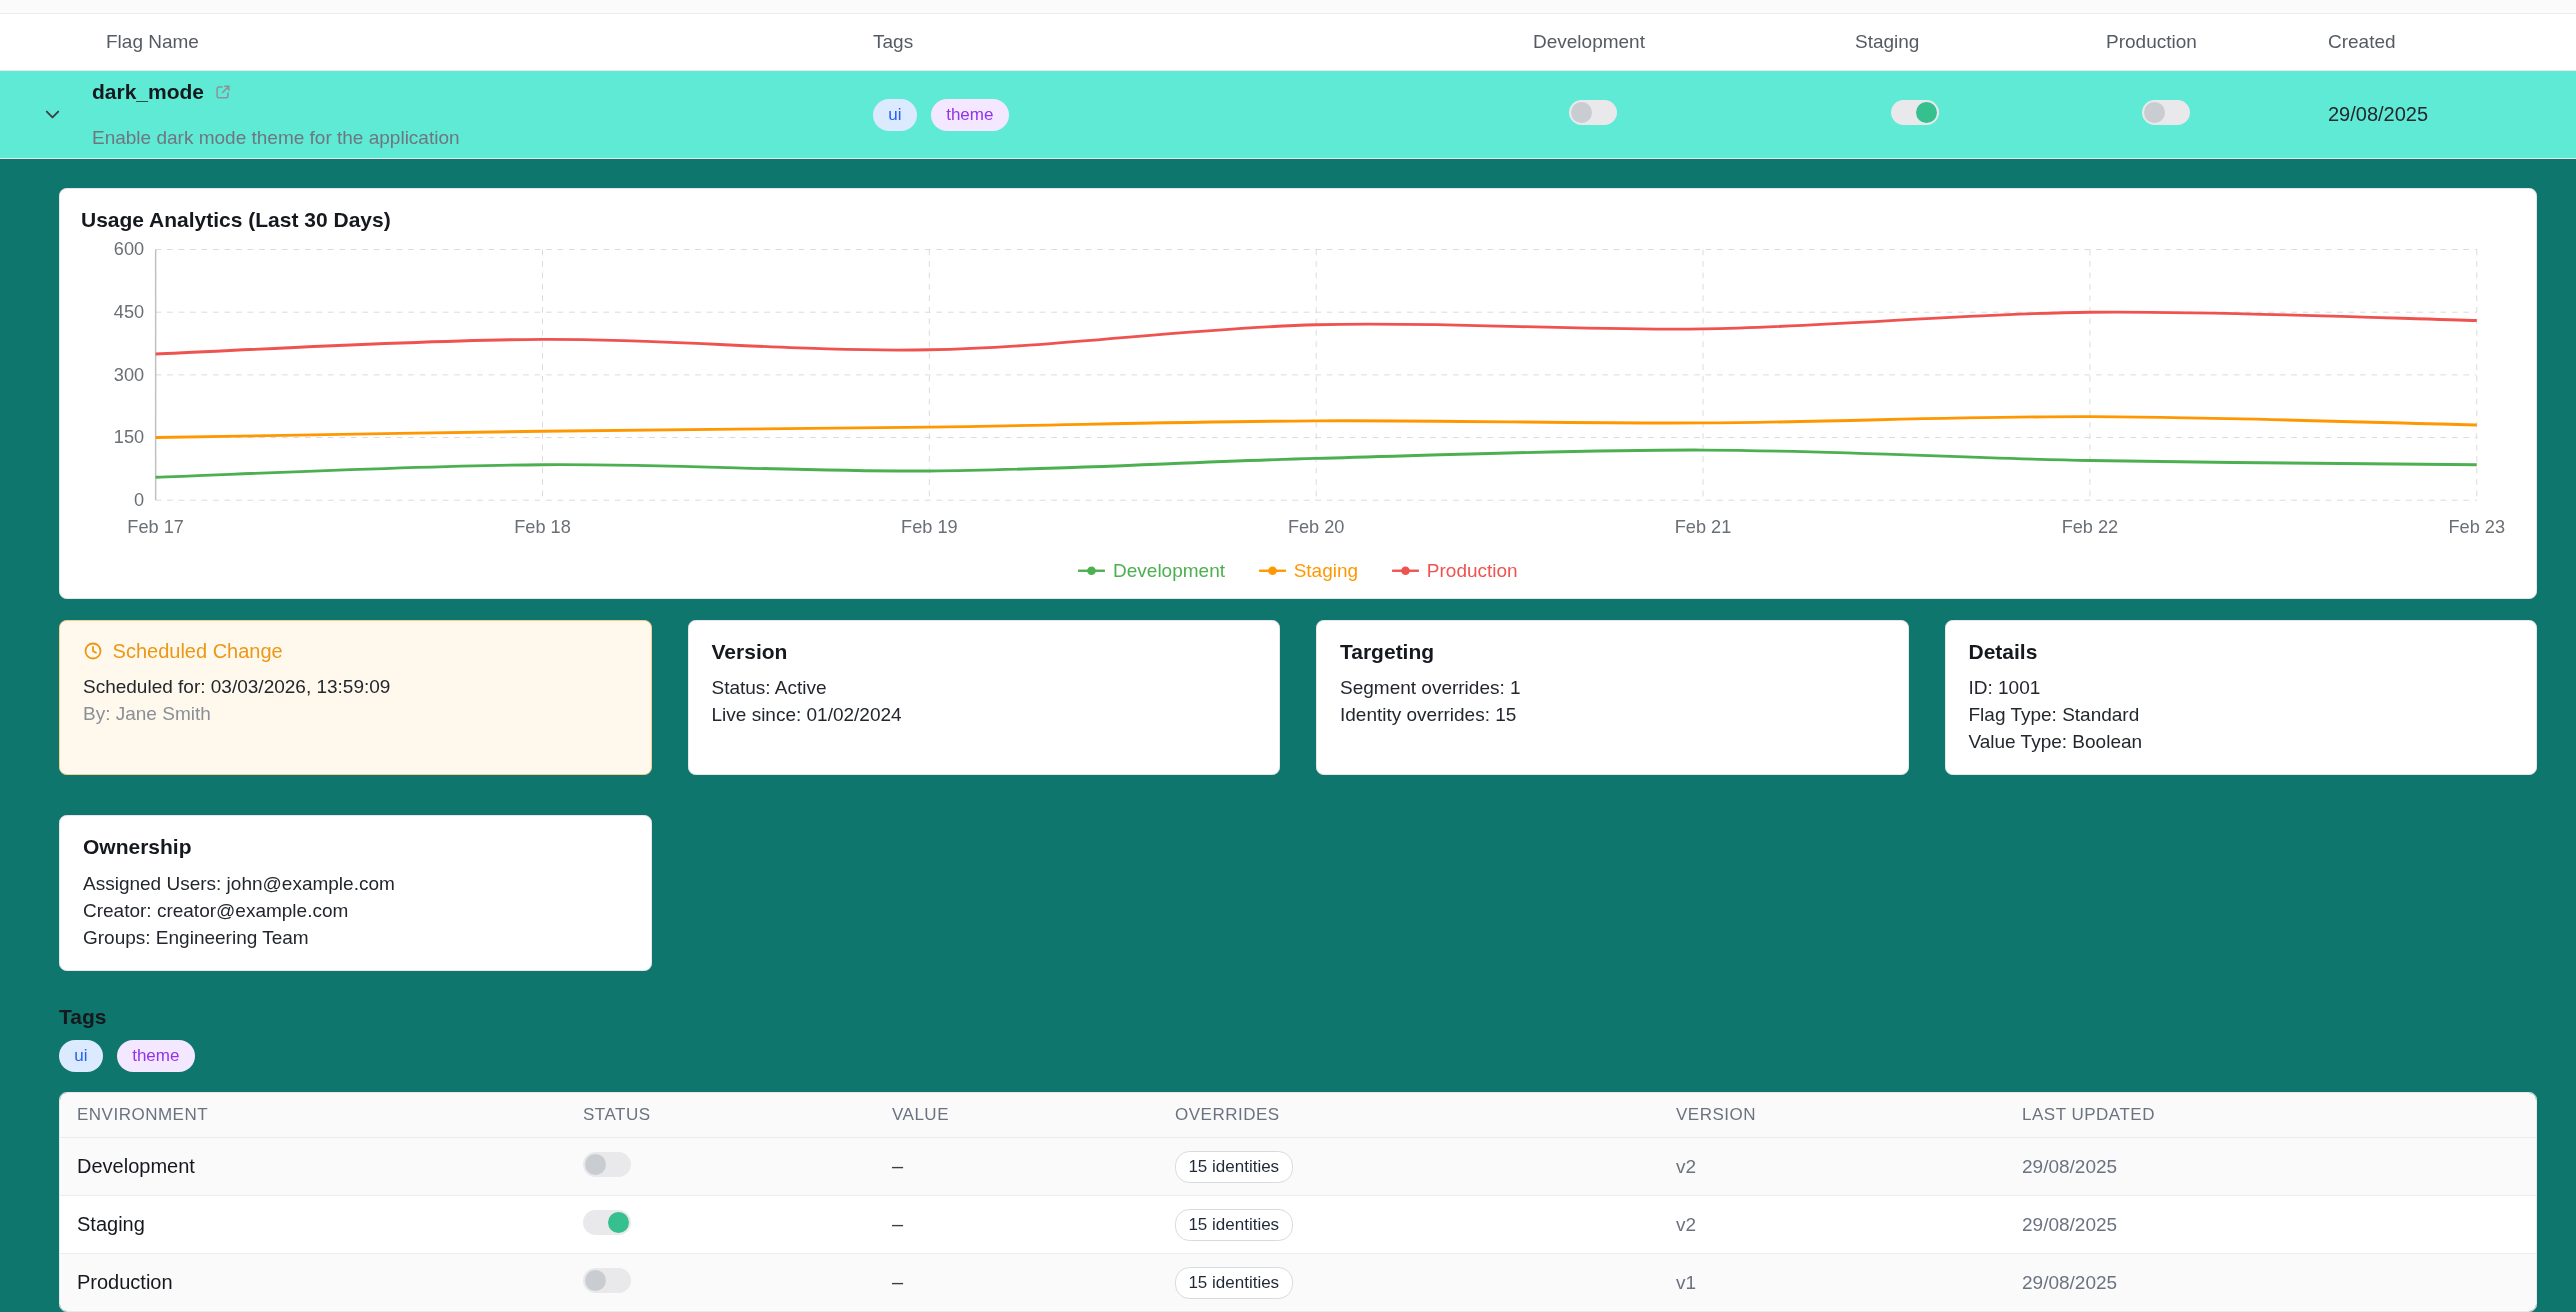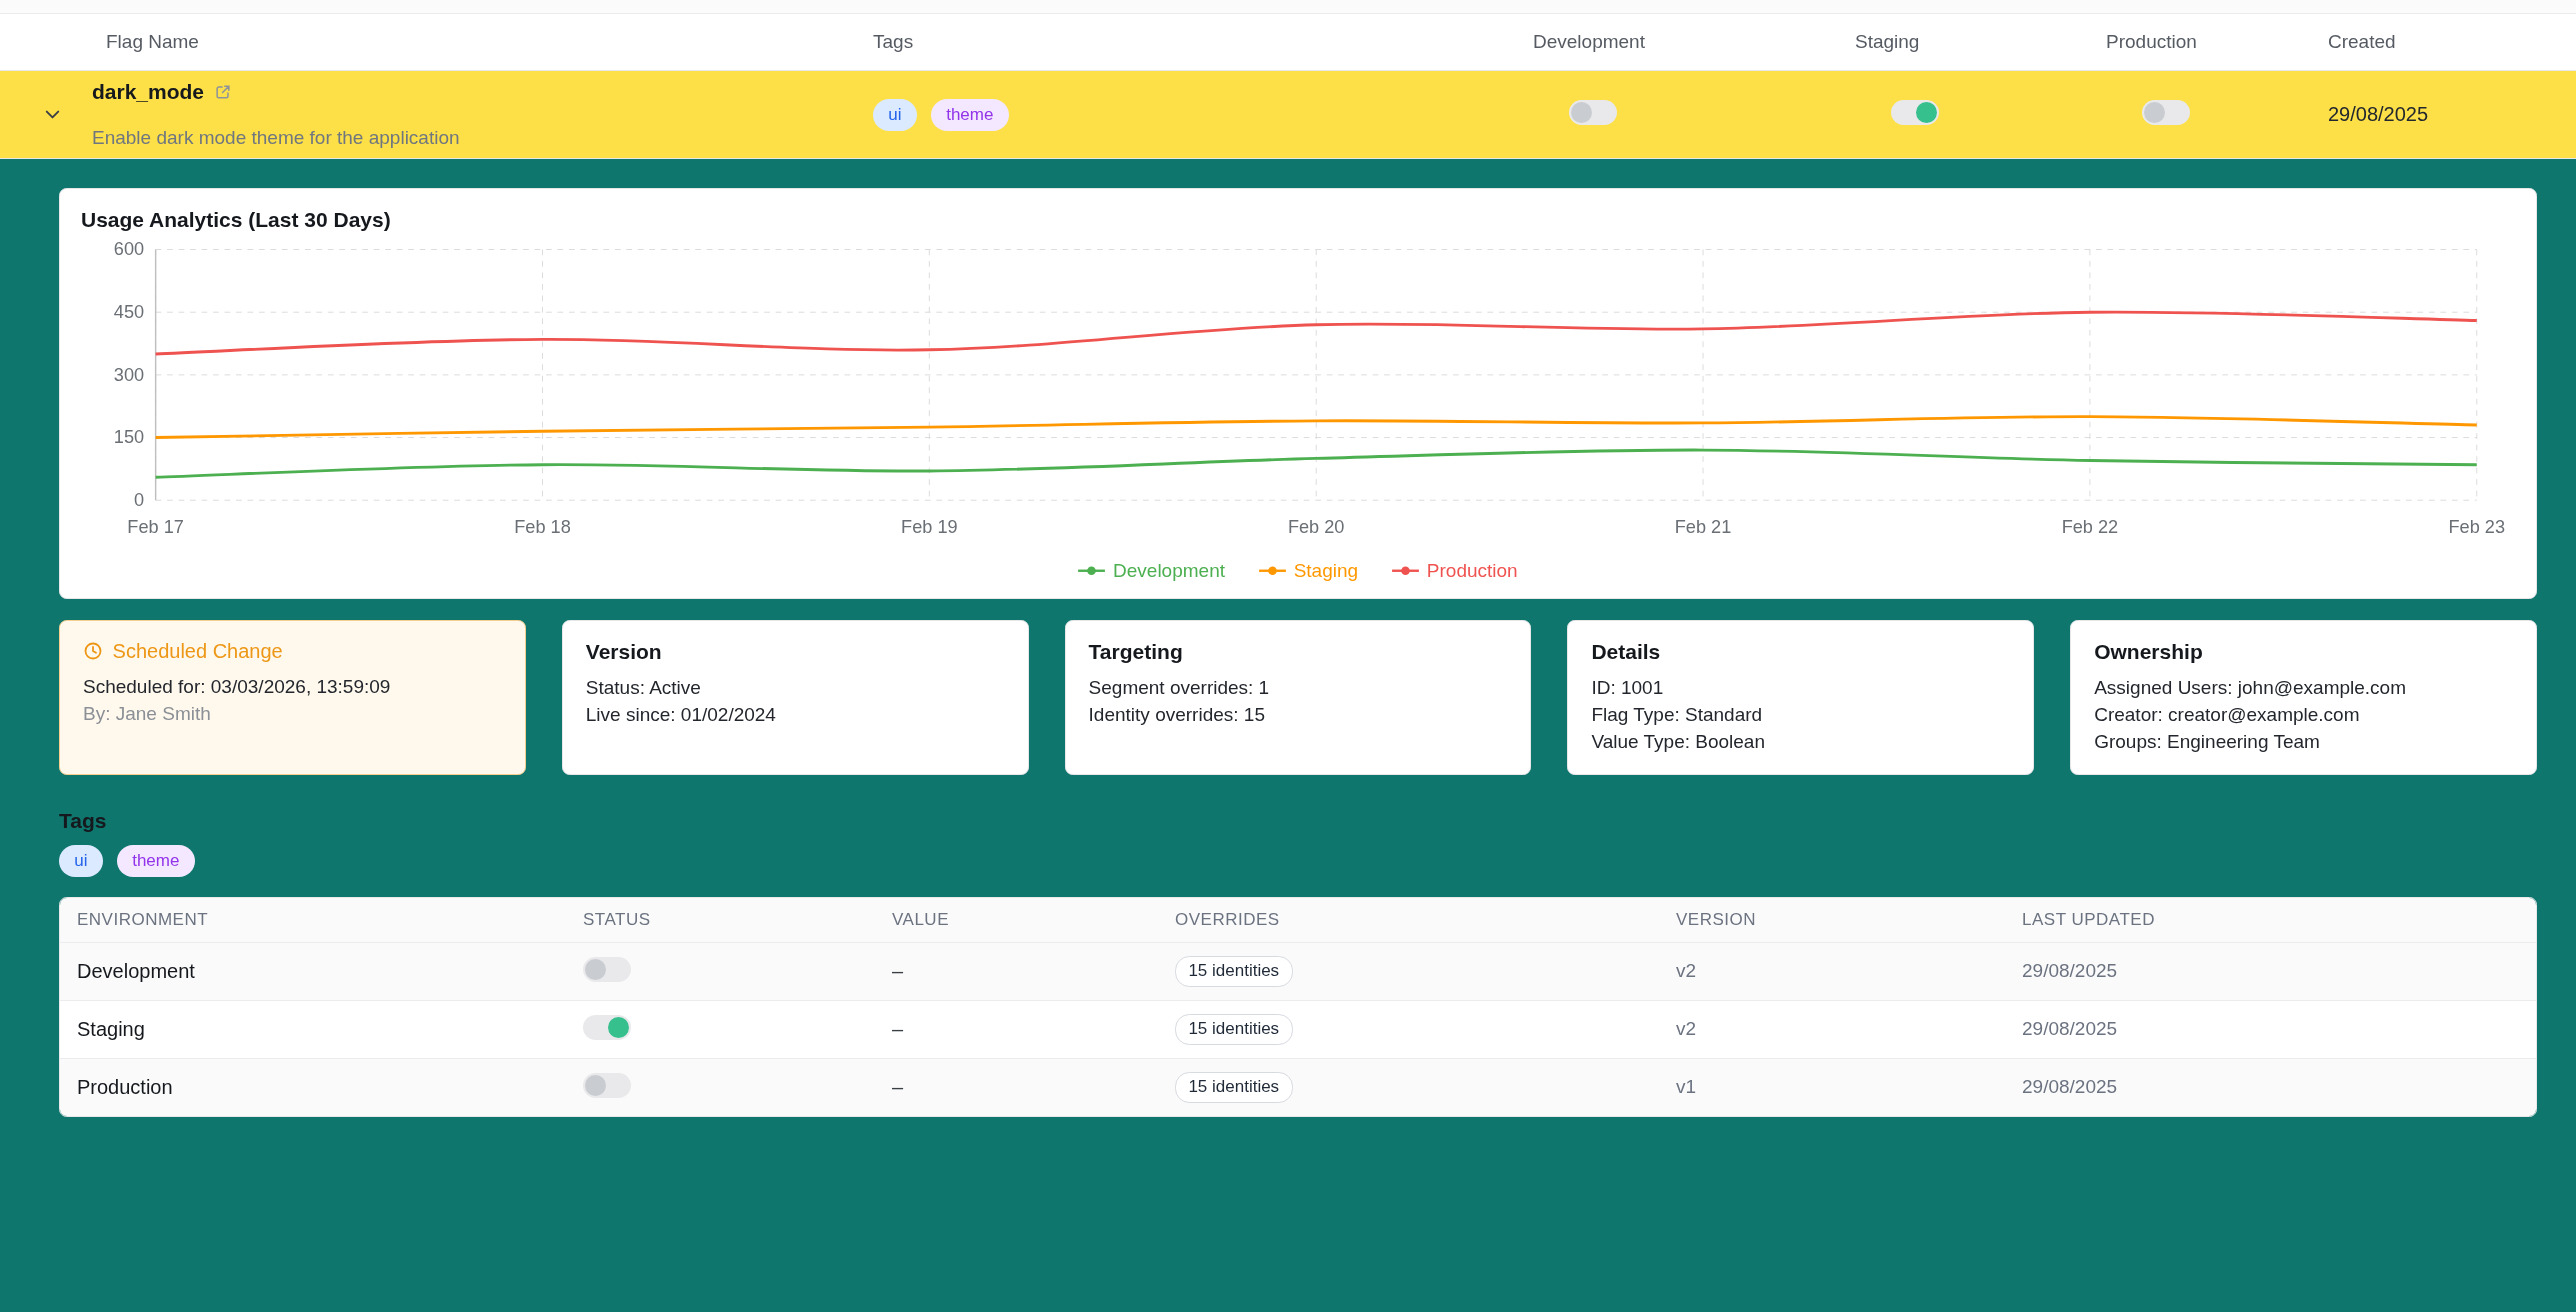--- a/index.html
+++ b/index.html
@@ -4,21 +4,21 @@
 <style>
   *{box-sizing:border-box;margin:0;padding:0}
   html,body{width:2576px;height:1313px}
   body{font-family:"Liberation Sans",sans-serif;background:#fbfbfb;overflow:hidden;-webkit-font-smoothing:antialiased}
 
   
   .flags-table{background:#fff;border-top:1px solid #ececee;margin-top:13.4px}
   .frow{display:grid;grid-template-columns:873px 660px 322px 251px 222px 1fr;align-items:center}
   .flags-header{height:57px;border-bottom:1px solid #e8e8ea;color:#565b63;font-size:19px}
   .h-name{padding-left:106px}
-  .flag-row{height:88px;border-bottom:1px solid #e8e8ea;background:#fde047}
+  .flag-row{height:88px;border-bottom:1px solid #e8e8ea;background:#5eead4}
   .name-cell{display:flex;align-items:center;gap:23px;padding-left:36px}
   .chevron-btn{width:33px;height:33px;display:flex;align-items:center;justify-content:center;cursor:pointer;flex:none}
   .flag-name{font-size:21px;font-weight:bold;color:#15181d;display:flex;align-items:center;gap:9.6px}
   .flag-desc{font-size:19px;color:#6f7680;margin-top:23px}
   .pill{display:inline-flex;align-items:center;height:32px;padding:0 15.3px;border-radius:16.3px;font-size:17px;cursor:pointer}
   .pill+.pill{margin-left:9.6px}
   .pill-blue{background:#dbeafe;color:#2563eb}
   .pill-purple{background:#f3e8ff;color:#9333ea}
   .cell-toggle{padding-left:36px}
   .created-cell{font-size:20px;color:#23272e}
@@ -33,21 +33,21 @@
   .card{background:#fff;border:1px solid #e7e7ea;border-radius:7.7px}
   .chart-card{padding:19px 21px 7.7px}
   .card-title{font-size:21px;font-weight:bold;color:#15181d}
   .usage-svg{display:block;margin-top:3.8px}
   .usage-svg text{font-family:"Liberation Sans",sans-serif;font-size:19px;fill:#6a6f75}
   .usage-svg .grid{stroke:#dadada;stroke-dasharray:6 6;stroke-width:1}
   .usage-svg .axis{stroke:#bfbfbf;stroke-width:1.5}
   .chart-legend{display:flex;justify-content:center;gap:34px;align-items:center;height:38px;font-size:19px}
   .legend-item{display:flex;align-items:center;gap:7.7px;cursor:pointer}
 
-  .cards-grid{display:grid;grid-template-columns:1fr 1fr 1fr 1fr 1fr;gap:40px 36px;margin-top:21px}
+  .cards-grid{display:grid;grid-template-columns:1fr 1fr 1fr 1fr;gap:40px 36px;margin-top:21px}
   .info-card{padding:19px 23px}
   .info-card .card-title{margin-bottom:10.5px}
   .info-line{font-size:19px;color:#23272d;line-height:27px}
   .muted-line{color:#8b9097}
   .sched-card{background:#fff8ec;border-color:#f6cf8e}
   .sched-title{color:#ed9716;font-size:20px;font-weight:500;display:flex;align-items:center;gap:9.6px;margin-bottom:10.5px}
 
   .tags-section{margin-top:34px}
   .section-title{font-size:21px;font-weight:bold;color:#15181d}
   .tags-pills{margin-top:11.5px}

